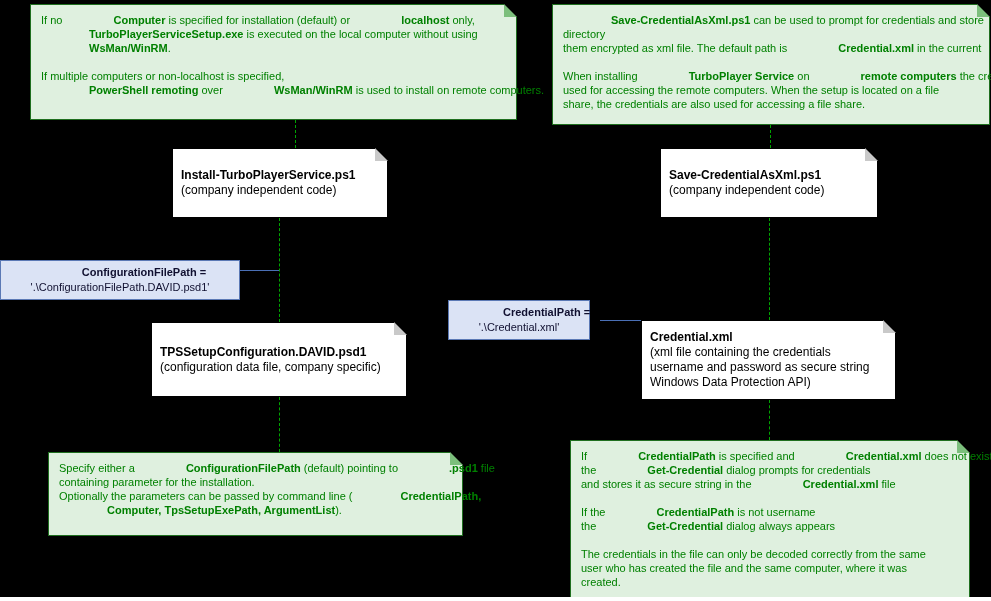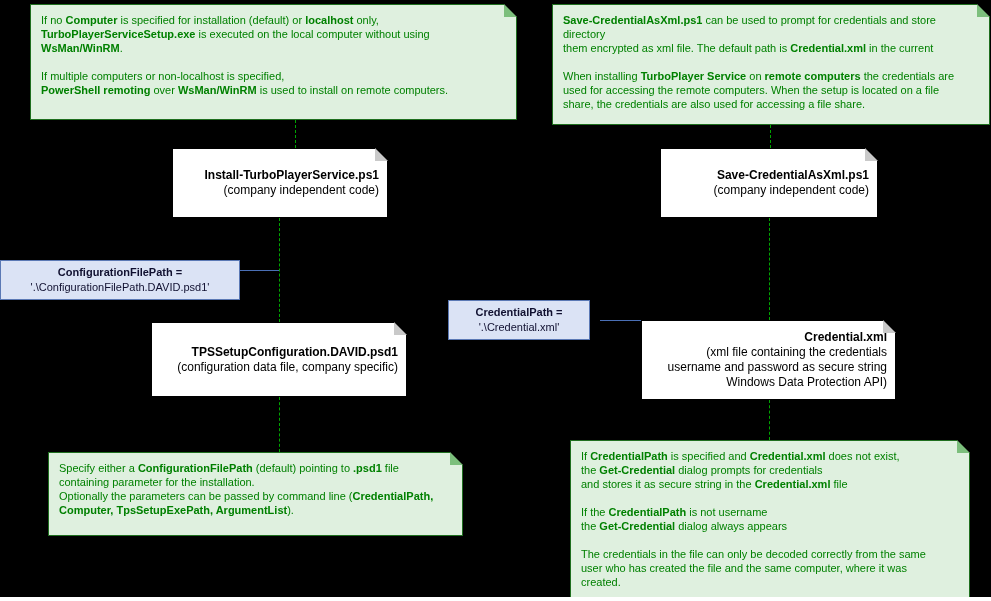--- a/index.html
+++ b/index.html
@@ -13,21 +13,21 @@
 
   
   .note {
     border:1px solid var(--green-border,#1f6f1f);
     background:var(--green-fill,#dff0df);
     color:var(--green-text,#008000);
     font-size:11px; line-height:14px;
     padding:8px 10px;
   }
   .tline { white-space:nowrap; }
-  .tline b { font-weight:bold; }
+  .tline b { font-weight:bold;margin-left:48px; }
 
   
   .fold {
     position:absolute; top:-1px; right:-1px; width:0; height:0;
     border-style:solid; border-width:0 13px 13px 0;
     border-color: transparent var(--page-bg,#000) var(--green-fold,#7cbf7c) transparent;
   }
   .filefold { border-color: transparent var(--page-bg,#000) #c9c9c9 transparent; }
 
   
@@ -36,21 +36,21 @@
     background:var(--blue-fill,#dbe3f5);
     color:var(--blue-text,#101030);
     font-size:11px; line-height:15px;
     padding:4px 6px; text-align:center;
   }
 
   
   .filebox {
     border:1px solid var(--box-border,#000);
     background:var(--box-fill,#fff);
-    color:#000; text-align:right;
+    color:#000; text-align:left;
     font-size:12px; line-height:15px;
     display:flex; flex-direction:column; justify-content:center;
     padding:6px 8px;
   }
   .filebox .title { font-weight:bold; }
   .filebox .tline { white-space:nowrap; }
 
   
   .vdash { width:0; border-left:1px dashed var(--dash-line,#00a400); }
   .hblue { height:0; border-top:1px solid var(--blue-line,#4a6fb5); }

